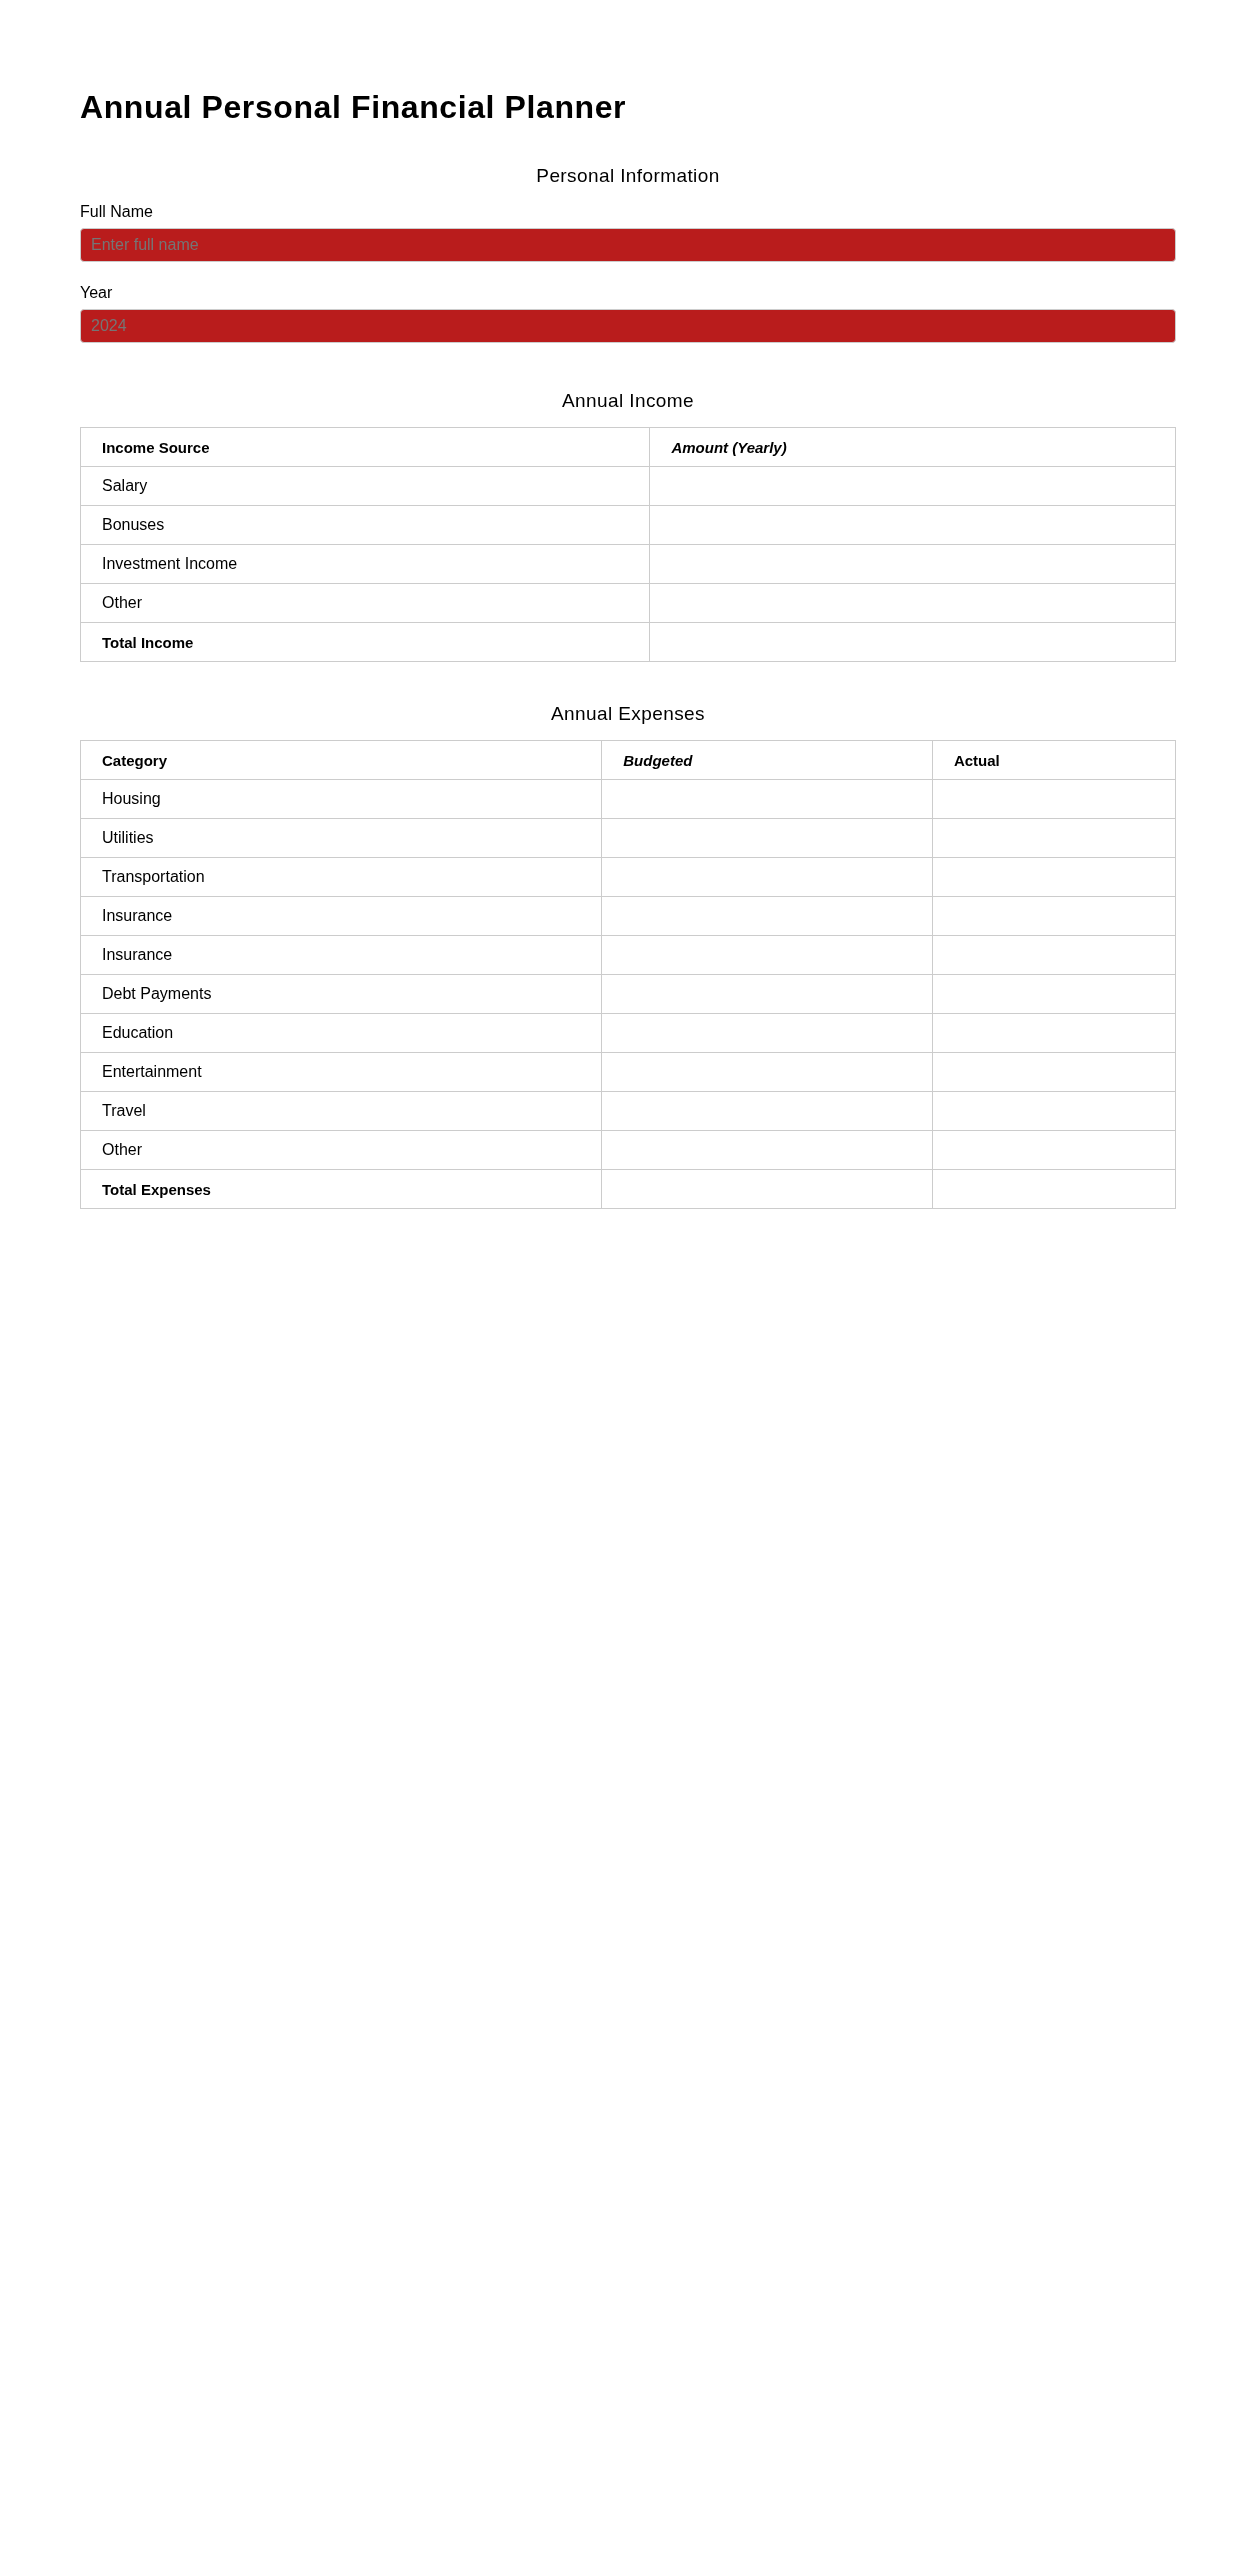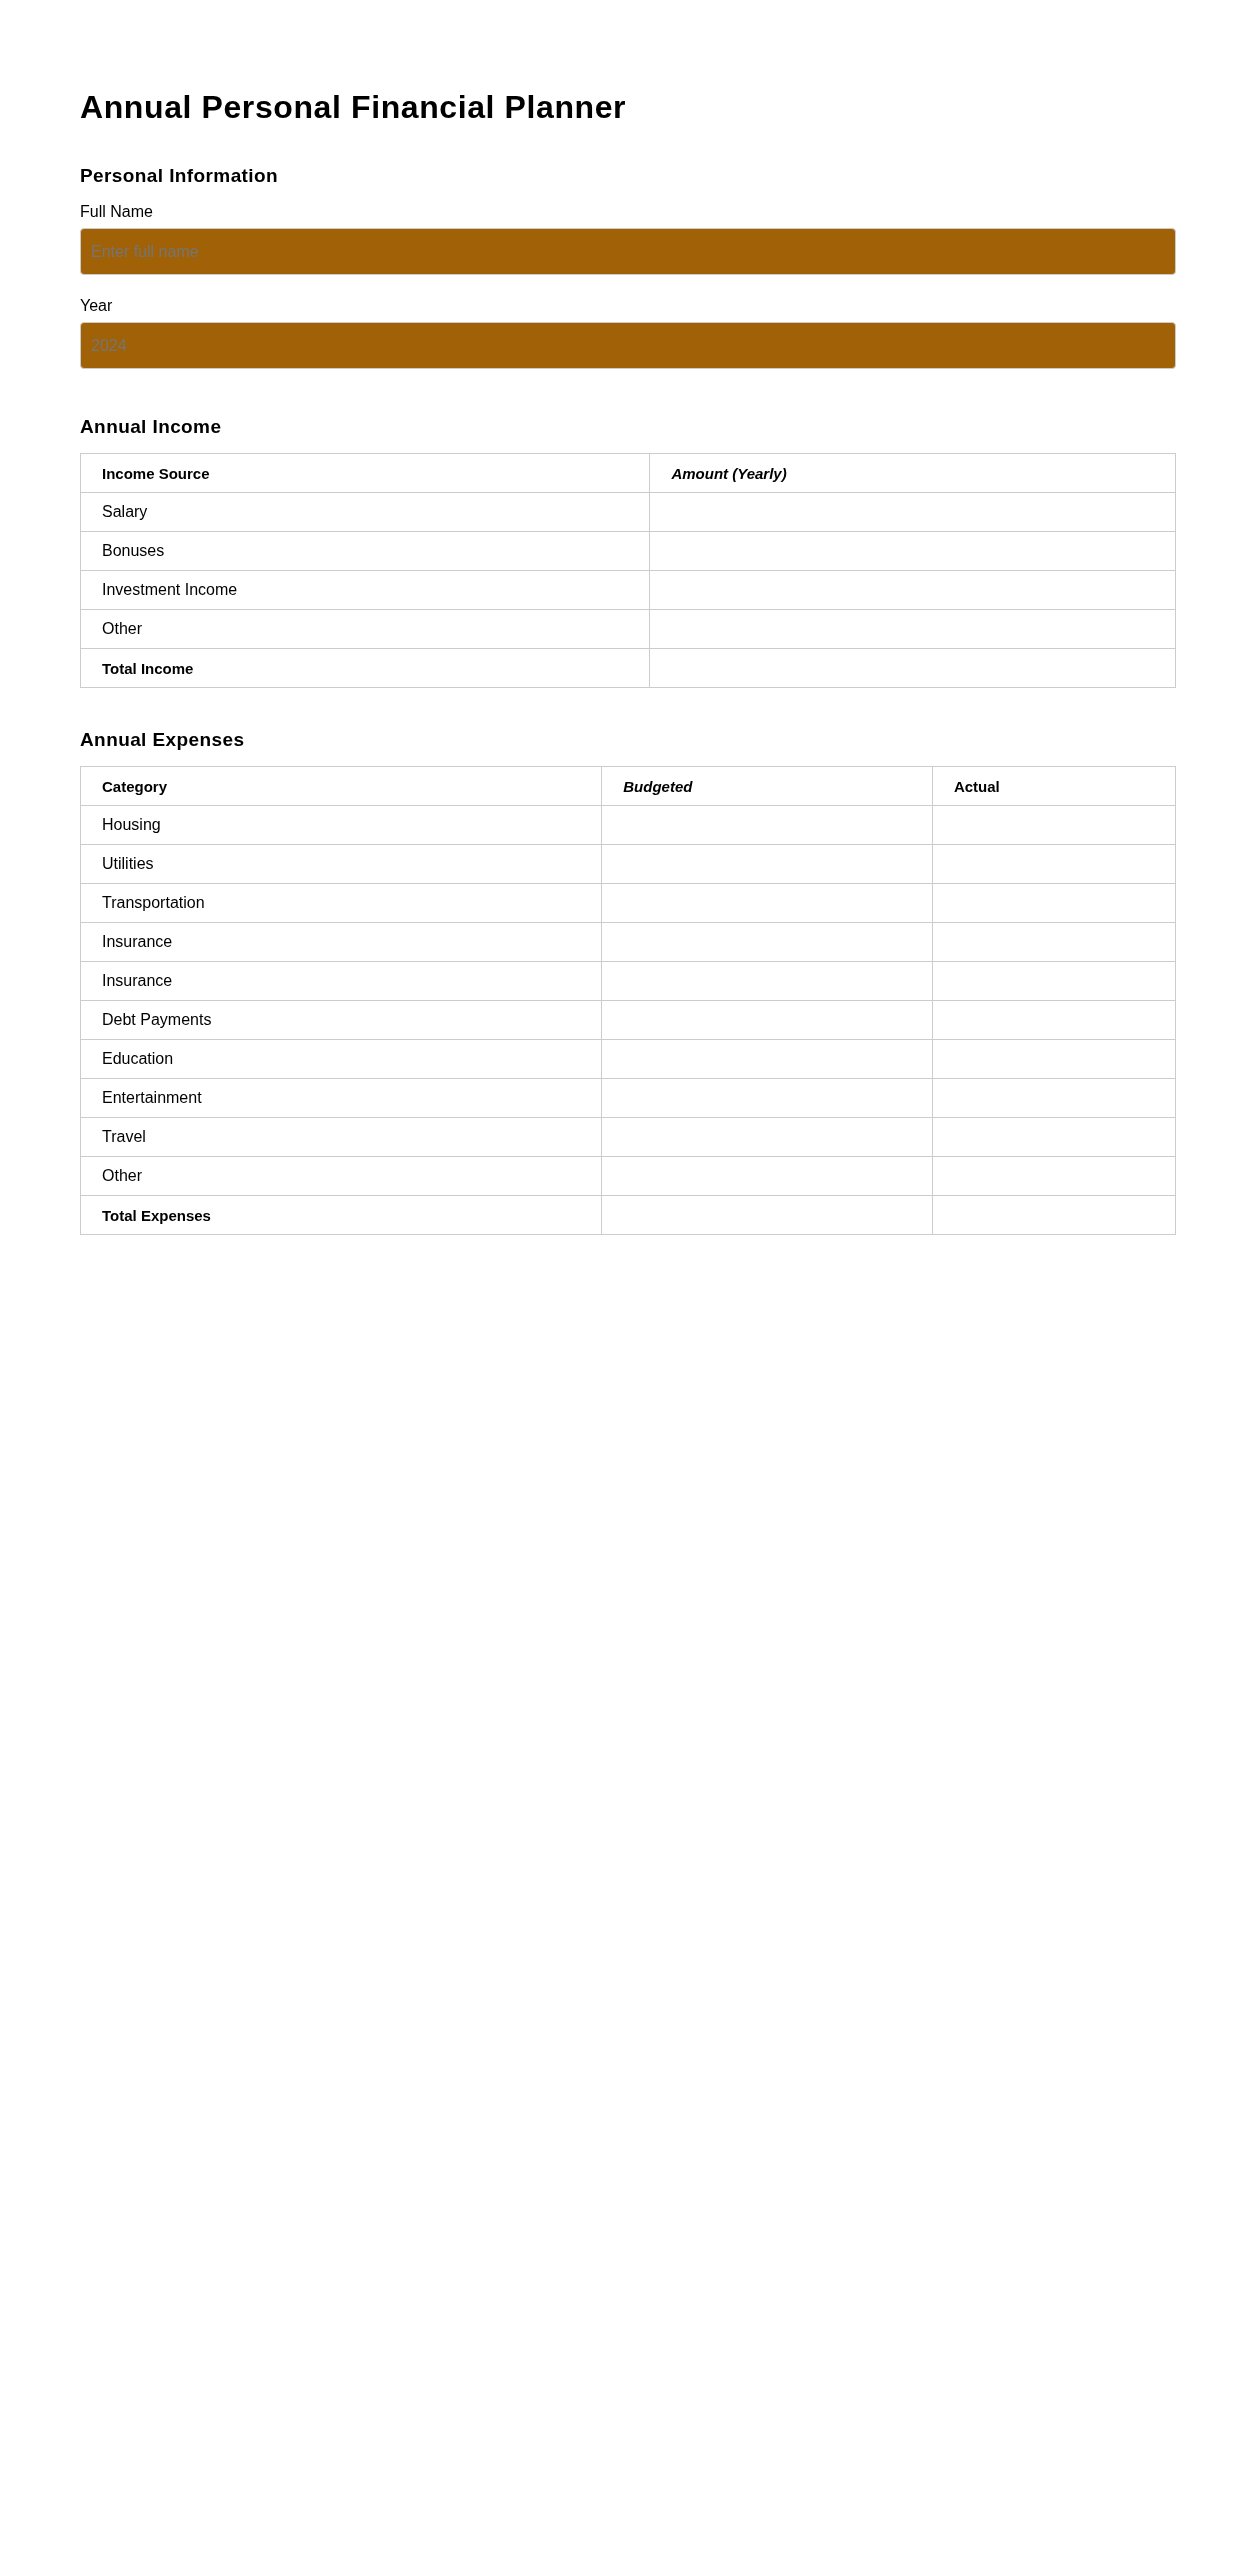--- a/index.html
+++ b/index.html
@@ -19,42 +19,43 @@
   }
   h1.title {
     font-size: 32px;
     font-weight: bold;
     letter-spacing: 0.6px;
     margin: 0 0 38px 0;
     line-height: 38px;
   }
   h2.section-title {
     font-size: 19px;
-    font-weight: bold;
+    font-weight: normal;
     letter-spacing: 0.4px;
     margin: 0 0 14px 0;
     line-height: 24px;
+    text-align: center;
   }
   .field-label {
     display: block;
     font-size: 16px;
     line-height: 20px;
     margin: 0 0 6px 0;
   }
   .field-input {
     display: block;
     width: 100%;
-    height: 47px;
+    height: 34px;
     border: 1.5px solid #cccccc;
     border-radius: 4px;
     padding: 0 10px;
     font-family: "Liberation Sans", sans-serif;
     font-size: 16px;
     color: #000;
-    background: #a16207;
+    background: #b91c1c;
     margin: 0 0 21px 0;
   }
   .field-input::placeholder {
     color: #757575;
   }
   .section {
     margin-bottom: 0;
   }
   .section.personal { margin-bottom: 46px; }
   .section.income { margin-bottom: 40px; }

